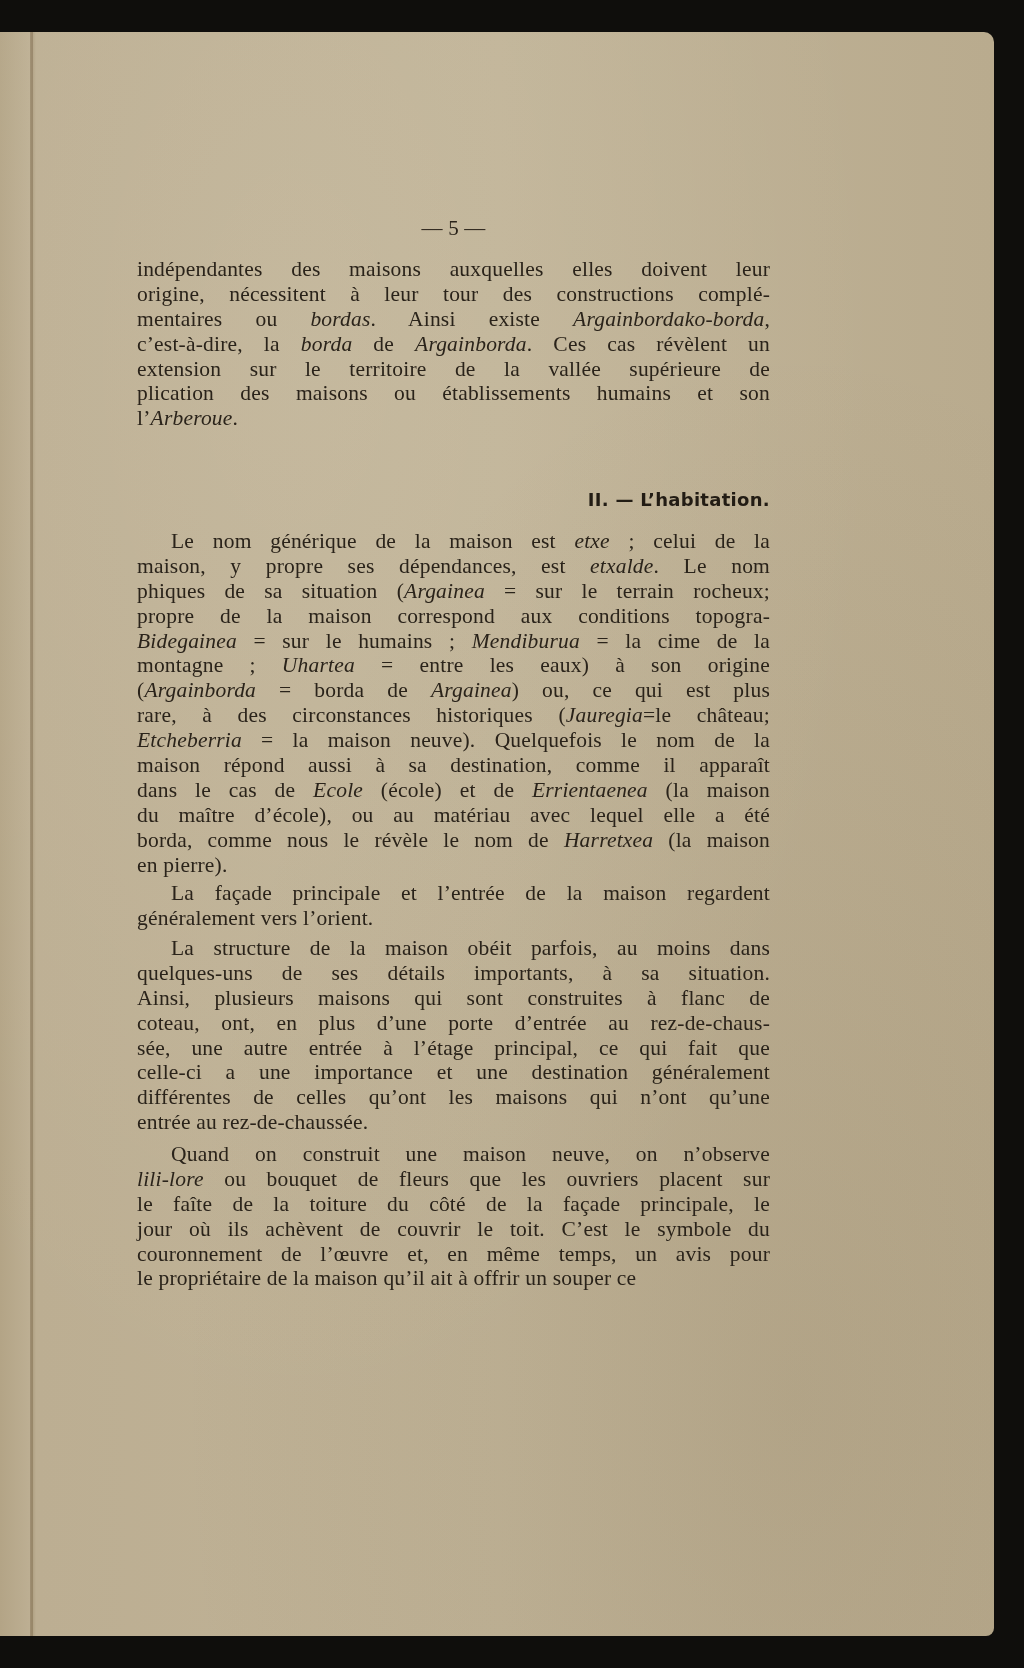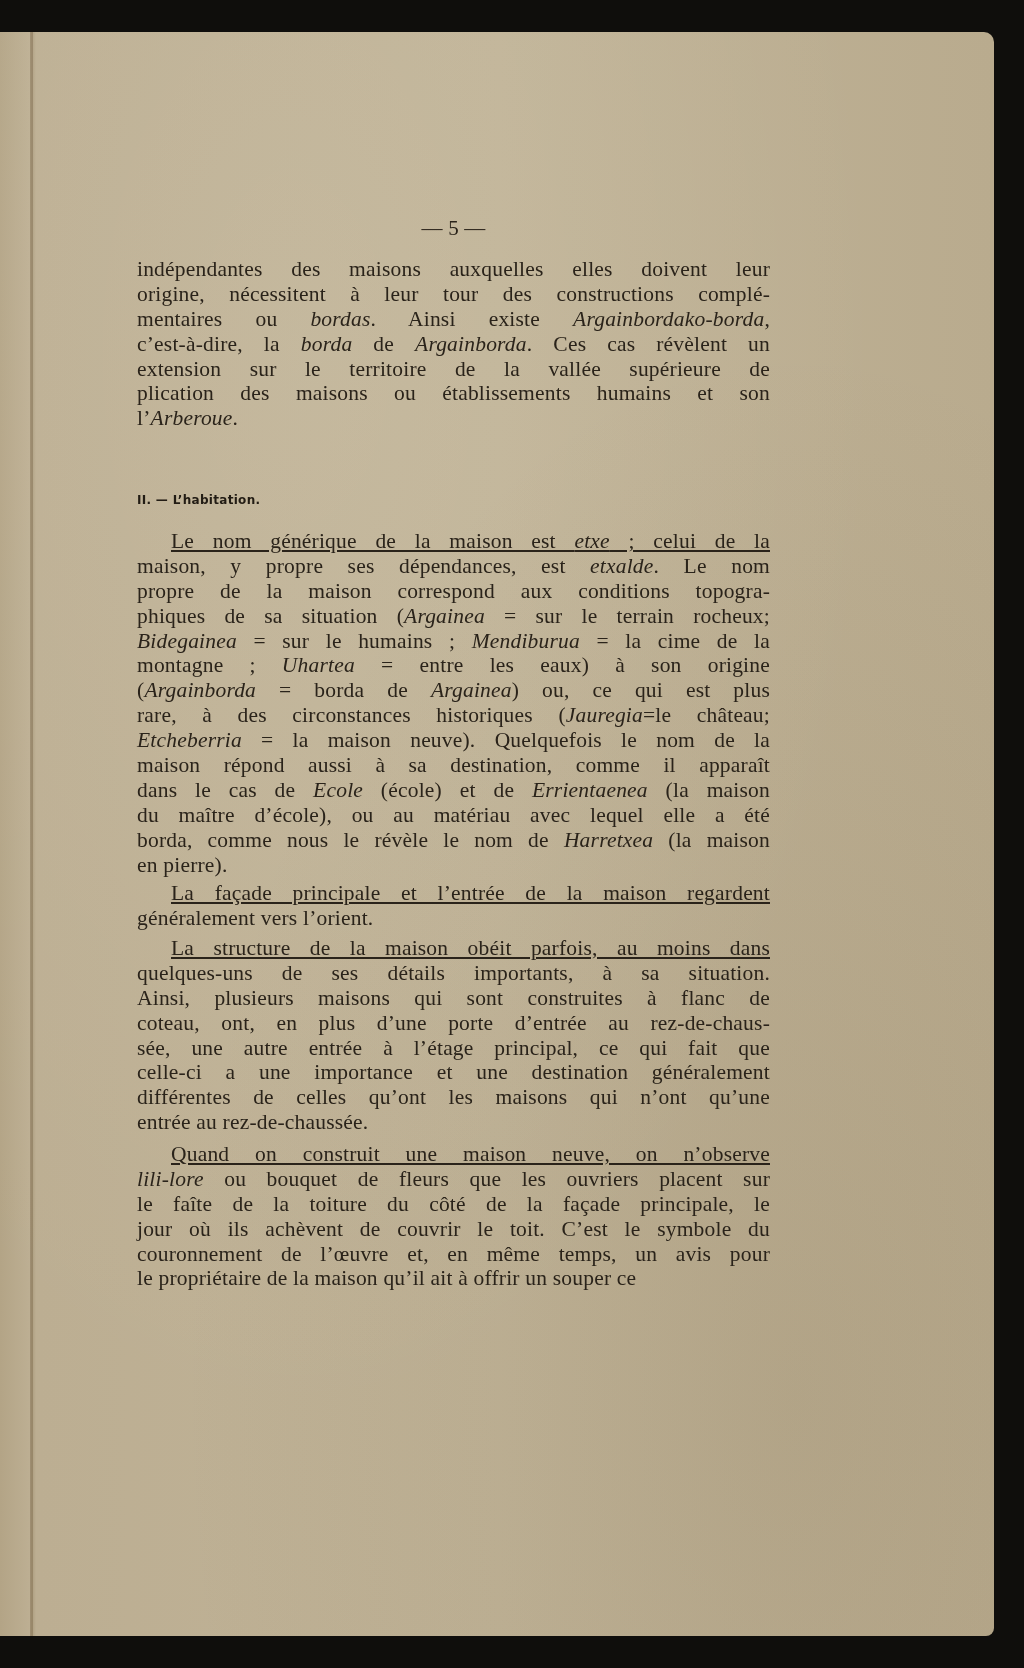--- a/index.html
+++ b/index.html
@@ -17,26 +17,26 @@
   .text {
     position:absolute; left:137px; top:0; width:633px;
     font-family:"Liberation Serif", "DejaVu Serif", serif;
     font-size:21.5px; line-height:24.9px; color:#2a231a;
     text-align:justify; letter-spacing:0.2px;
   }
   .pnum { position:absolute; top:184px; left:0; width:100%; text-align:center; font-family:"Liberation Serif", serif; font-size:21px; color:#2a231a; }
   .block { position:absolute; left:0; width:633px; }
   .line { display:block; white-space:nowrap; text-align:justify; text-align-last:justify; height:24.9px; }
   .line.last { text-align-last:left; }
-  .ind { padding-left:34px;text-decoration:underline; }
+  .ind { padding-left:34px; }
   i { font-style:italic; }
   .heading {
-    position:absolute; left:0; width:633px; text-align:left;
+    position:absolute; left:0; width:633px; text-align:right;
     font-family:"DejaVu Sans", "Liberation Sans", sans-serif; font-weight:bold;
-    font-size:12px; color:#221c14; letter-spacing:0.3px;
+    font-size:18px; color:#221c14; letter-spacing:0.3px;
   }
 </style>
 </head>
 <body>
 
 <div class="page">
   <div class="fold"></div>
   <div class="text">
     <div class="pnum">— 5 —</div>
 
@@ -48,22 +48,22 @@
         <span class="line"><span>extension sur le territoire de la vallée supérieure de</span></span>
         <span class="line"><span>plication des maisons ou établissements humains et son</span></span>
         <span class="line last"><span>l’</span><i>Arberoue</i><span>.</span></span>
       </div>
 
     <div class="heading" style="top:456px">II. — L’habitation.</div>
 
     <div class="block" style="top:497px">
         <span class="line ind"><span>Le nom générique de la maison est </span><i>etxe</i><span> ; celui de la</span></span>
         <span class="line"><span>maison, y propre ses dépendances, est </span><i>etxalde</i><span>. Le nom</span></span>
+        <span class="line"><span>phiques de sa situation (</span><i>Argainea</i><span> = sur le terrain rocheux;</span></span>
         <span class="line"><span>propre de la maison correspond aux conditions topogra-</span></span>
-        <span class="line"><span>phiques de sa situation (</span><i>Argainea</i><span> = sur le terrain rocheux;</span></span>
         <span class="line"><i>Bidegainea</i><span> = sur le humains ; </span><i>Mendiburua</i><span> = la cime de la</span></span>
         <span class="line"><span>montagne ; </span><i>Uhartea</i><span> = entre les eaux) à son origine</span></span>
         <span class="line"><span>(</span><i>Argainborda</i><span> = borda de </span><i>Argainea</i><span>) ou, ce qui est plus</span></span>
         <span class="line"><span>rare, à des circonstances historiques (</span><i>Jauregia</i><span>=le château;</span></span>
         <span class="line"><i>Etcheberria</i><span> = la maison neuve). Quelquefois le nom de la</span></span>
         <span class="line"><span>maison répond aussi à sa destination, comme il apparaît</span></span>
         <span class="line"><span>dans le cas de </span><i>Ecole</i><span> (école) et de </span><i>Errientaenea</i><span> (la maison</span></span>
         <span class="line"><span>du maître d’école), ou au matériau avec lequel elle a été</span></span>
         <span class="line"><span>borda, comme nous le révèle le nom de </span><i>Harretxea</i><span> (la maison</span></span>
         <span class="line last"><span>en pierre).</span></span>

